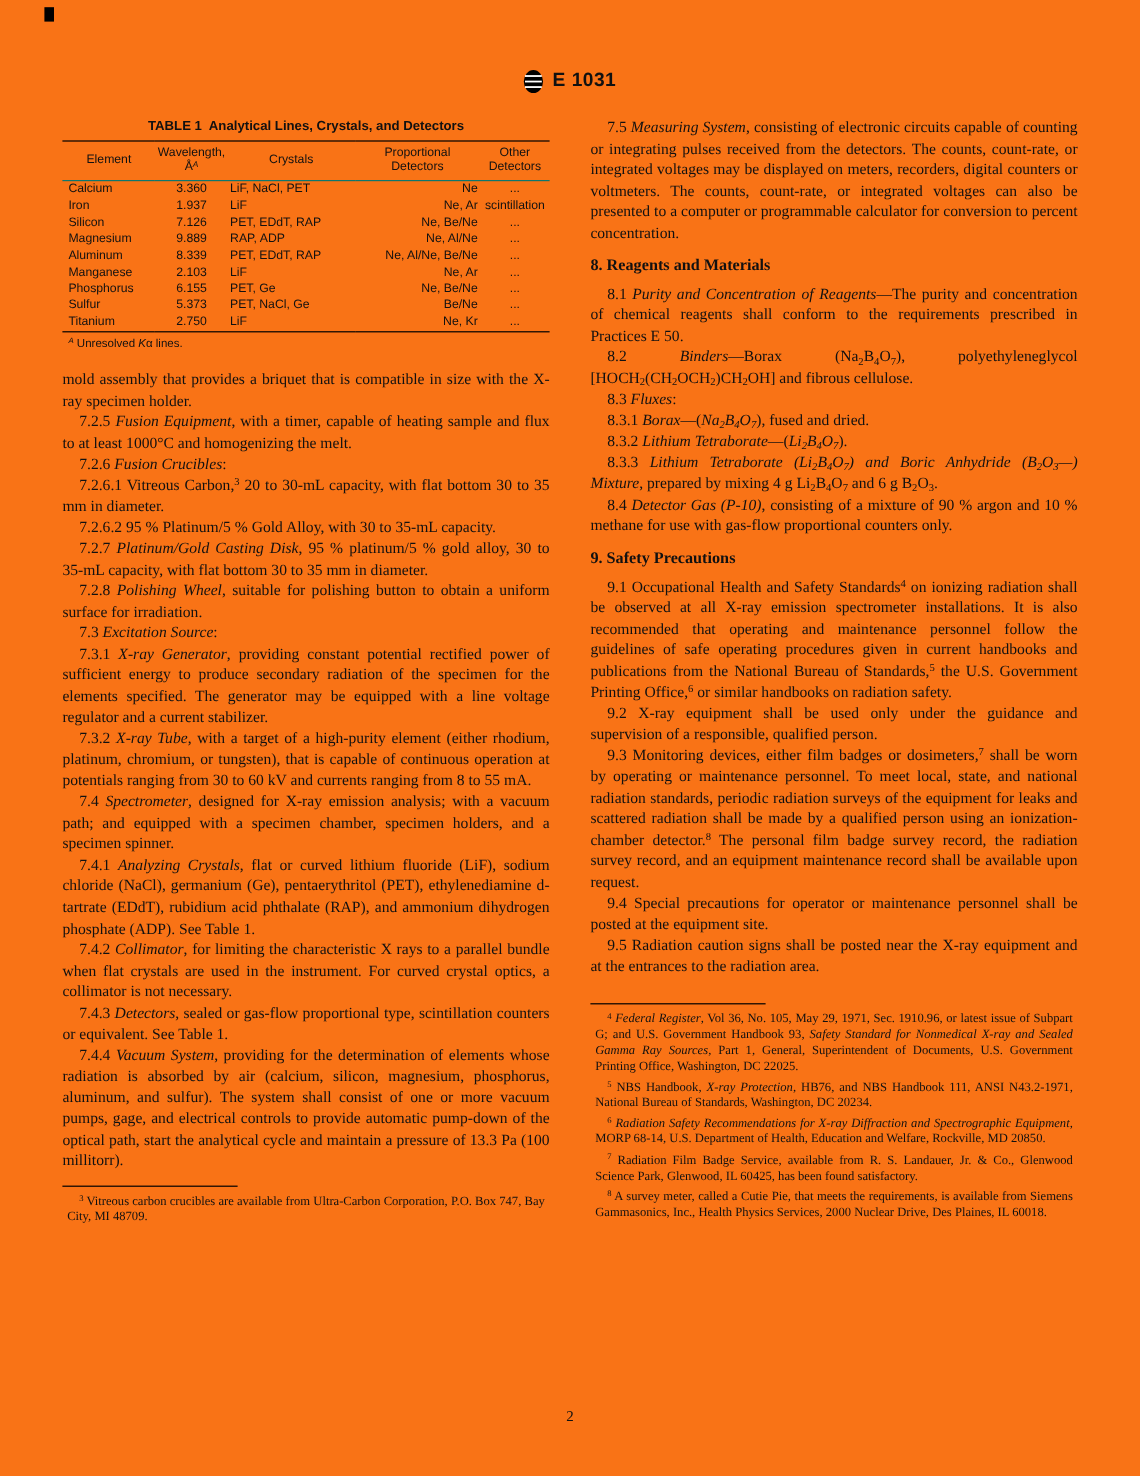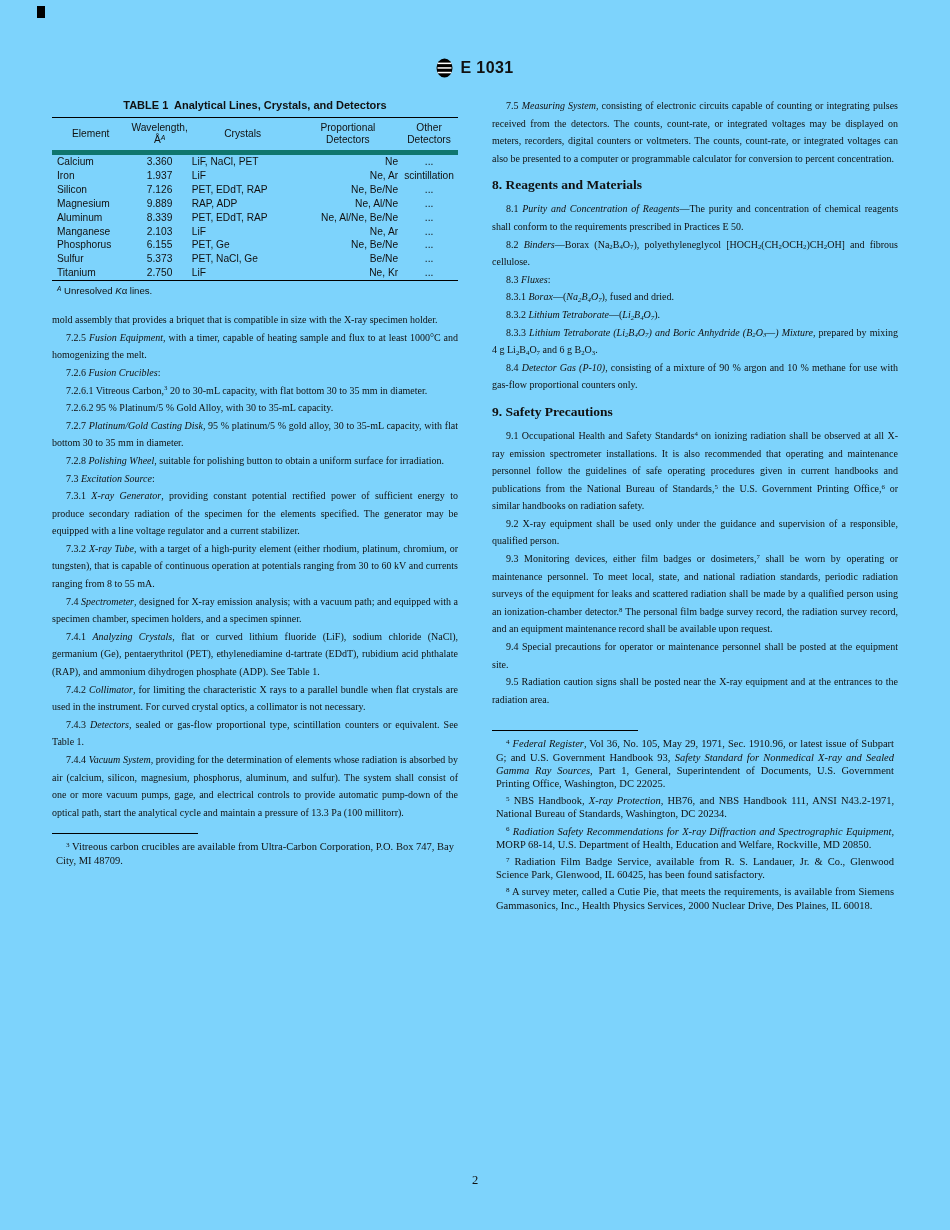--- a/index.html
+++ b/index.html
@@ -3,21 +3,21 @@
 <meta charset="utf-8">
 <style>
   * { box-sizing: border-box; }
   html, body { margin: 0; padding: 0; }
   body {
     width: 950px; height: 1230px;
     background: #ffffff;
     color: #111;
     font-family: "Liberation Serif", serif;
   }
-  .page { position: relative; width: 950px; height: 1230px; overflow: hidden; background: #7dd3fc; }
+  .page { position: relative; width: 950px; height: 1230px; overflow: hidden; background: #f97316; }
 
   .corner-mark { position: absolute; left: 37px; top: 6px; width: 8px; height: 12px; background: #000; }
 
   .doc-header {
     position: absolute; top: 58px; left: 0; width: 100%;
     display: flex; justify-content: center; align-items: center; gap: 7px;
   }
   .logo svg { display: block; }
   .doc-number {
     font-family: "Liberation Sans", sans-serif;
@@ -26,35 +26,35 @@
 
   .columns {
     position: absolute; top: 97px; left: 52px; width: 846px;
     display: flex; justify-content: space-between;
   }
   .col { width: 406px; }
 
   
   .para {
     margin: 0; text-align: justify; text-indent: 14px;
-    font-size: 10px; line-height: 17.6px;
+    font-size: 13px; line-height: 17.6px;
   }
   .para.noindent { text-indent: 0; }
   .section-heading {
     margin: 10px 0 7px; font-size: 13.5px; font-weight: bold;
   }
   sup, sub { line-height: 0; font-size: 68%; vertical-align: baseline; position: relative; }
   sup { top: -0.45em; }
   sub { top: 0.28em; }
 
   
   .table-block { font-family: "Liberation Sans", sans-serif; margin-bottom: 15px; }
   .table-title { text-align: center; font-weight: bold; font-size: 11px; margin: 2px 0 6px; white-space: pre; }
   table.data { width: 100%; border-collapse: collapse; border-top: 1px solid #000; border-bottom: 1px solid #000; }
-  table.data thead tr { border-bottom: 5px solid #0f766e; }
+  table.data thead tr { border-bottom: 1px solid #0f766e; }
   table.data th { font-weight: normal; font-size: 10.2px; line-height: 12px; padding: 4px 2px; text-align: center; vertical-align: middle; }
   table.data td { font-size: 10.2px; line-height: 11.9px; padding: 1px 2px; vertical-align: top; }
   table.data td.col-0 { width: 78px;  text-align: left; padding-left: 5px; }
   table.data td.col-1 { width: 56px;  text-align: center; }
   table.data td.col-2 { width: 108px; text-align: left; }
   table.data td.col-3 { width: 106px; text-align: right; }
   table.data td.col-4 { width: 58px;  text-align: center; }
   .table-footnote { font-size: 9.6px; margin-top: 4px; padding-left: 5px; }
 
   

